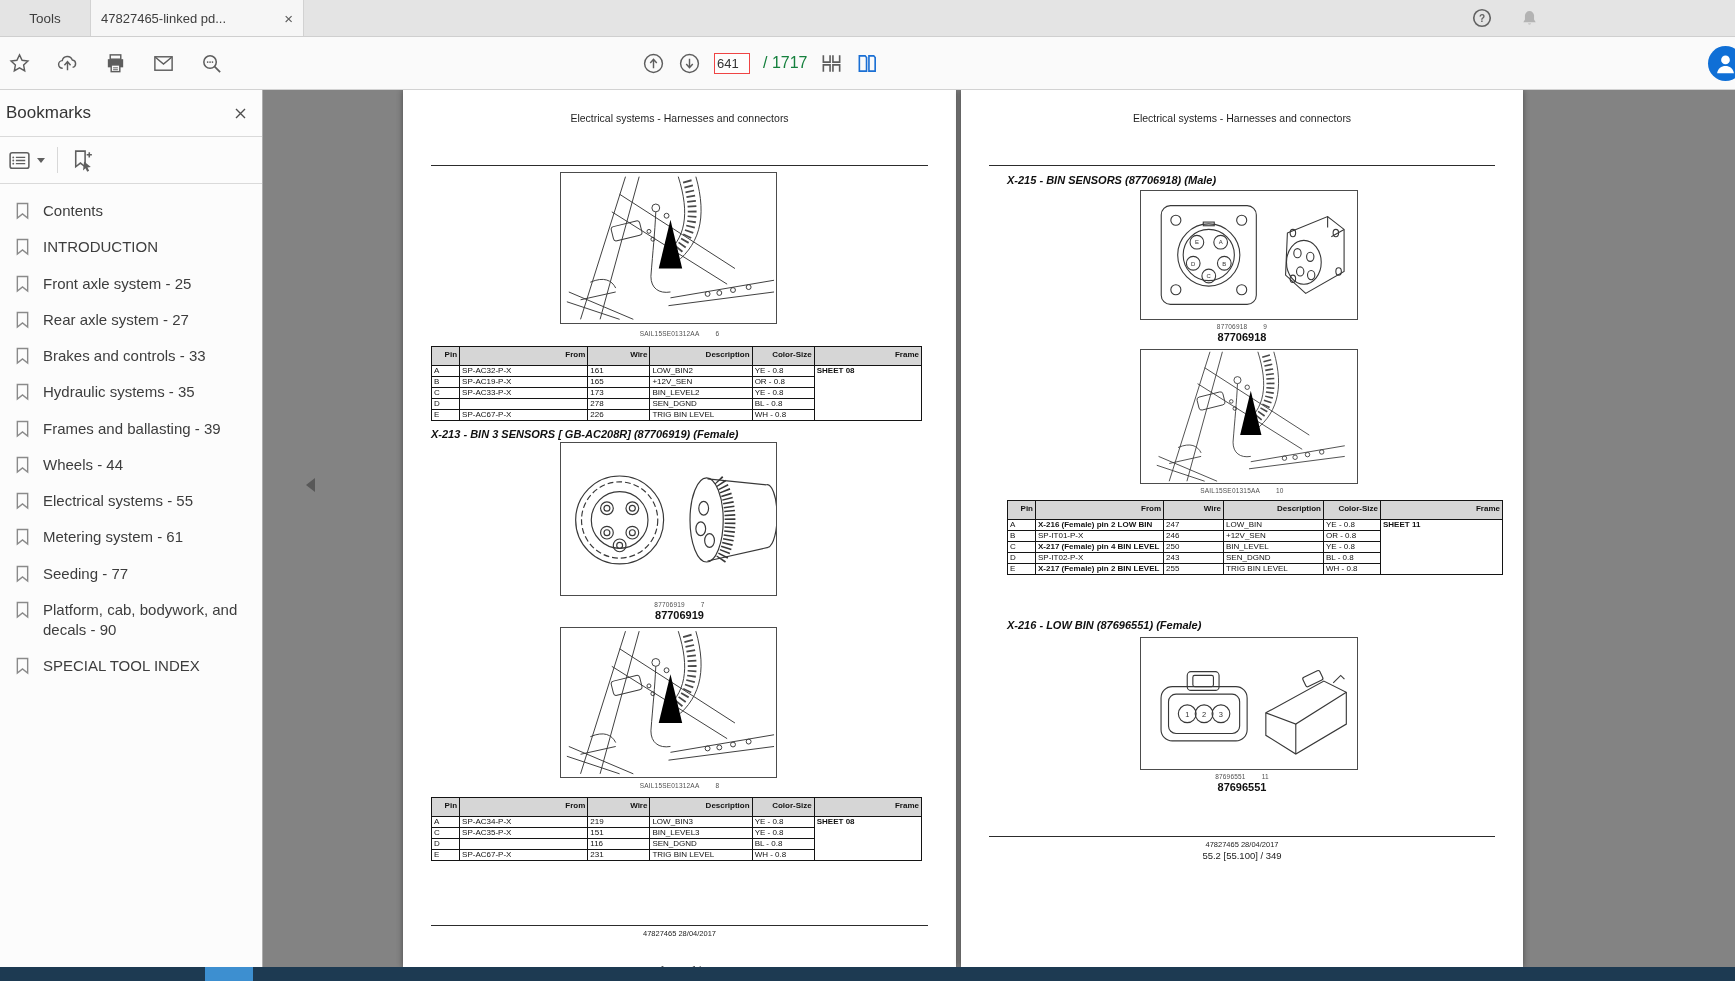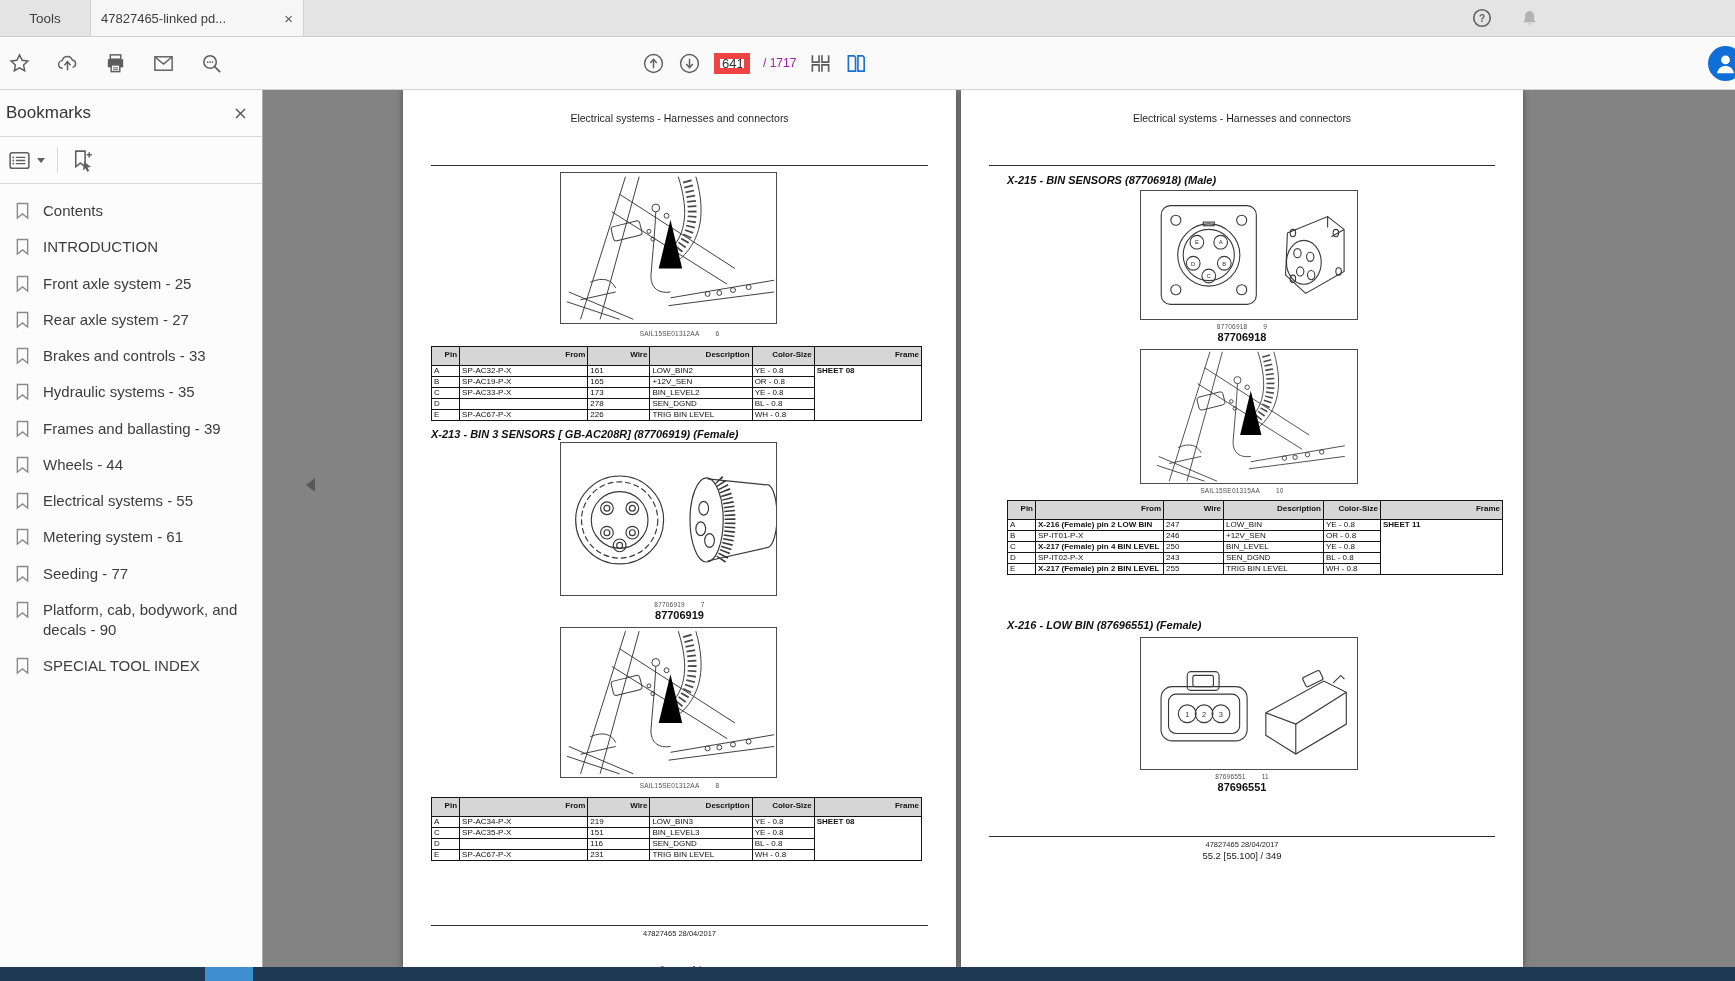--- a/index.html
+++ b/index.html
@@ -18,23 +18,23 @@
   .tab-close{margin-left:6px;font-size:15px;color:#5a5a5a;line-height:1;cursor:default;}
   .tabbar-icon{position:absolute;top:7px;width:22px;height:22px;color:#636363;}
   .help-icon{left:1471px;}
   .bell-icon{left:1519px;top:8px;width:21px;height:21px;}
 
   
   .toolbar{position:relative;height:53px;background:#fafafa;border-bottom:1px solid #d2d2d2;box-sizing:border-box;}
   .tb-left{position:absolute;left:8px;top:0;height:52px;display:flex;align-items:center;gap:25px;}
   .tico{width:23px;height:23px;color:#5d5d5d;display:block;}
   .tb-center{position:absolute;left:642px;top:0;height:52px;display:flex;align-items:center;gap:13px;}
-  .page-input{width:36px;height:21px;border:6px solid #ef4444;background:#fdfdfd;font-size:13px;
+  .page-input{width:36px;height:21px;border:1px solid #ef4444;background:#fdfdfd;font-size:13px;
               text-align:left;color:#333;font-family:inherit;box-sizing:border-box;}
-  .page-total{font-size:12px;color:#a21caf;}
+  .page-total{font-size:16px;color:#15803d;}
   .accent{color:#1a6fd4;}
   .account-btn{position:absolute;right:-8px;top:9px;width:35px;height:35px;border-radius:50%;
                background:#0f6fd6;border:none;padding:3px;}
   .account-btn svg{width:100%;height:100%;display:block;}
 
   
   .main{display:flex;height:877px;}
   .panel{width:263px;background:#fcfcfc;border-right:1px solid #adadad;box-sizing:border-box;position:relative;}
   .panel-header{height:47px;display:flex;align-items:center;padding:0 14px 0 6px;
                 border-bottom:1px solid #dadada;font-size:17px;color:#353535;box-sizing:border-box;}

